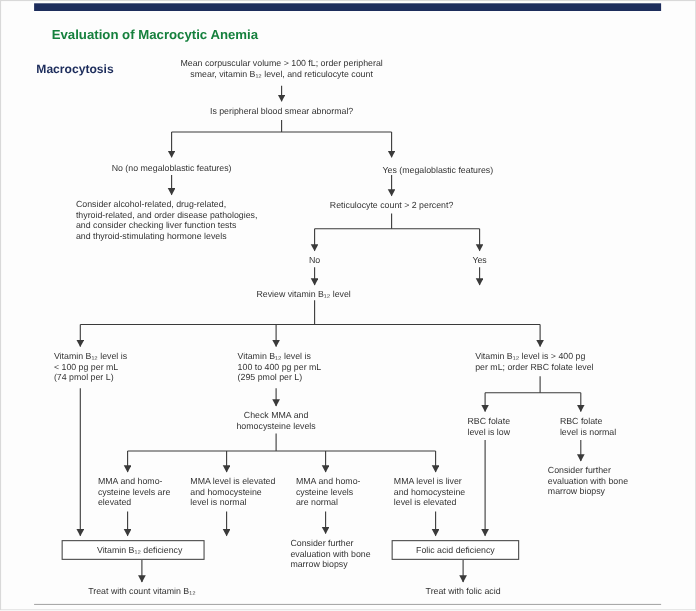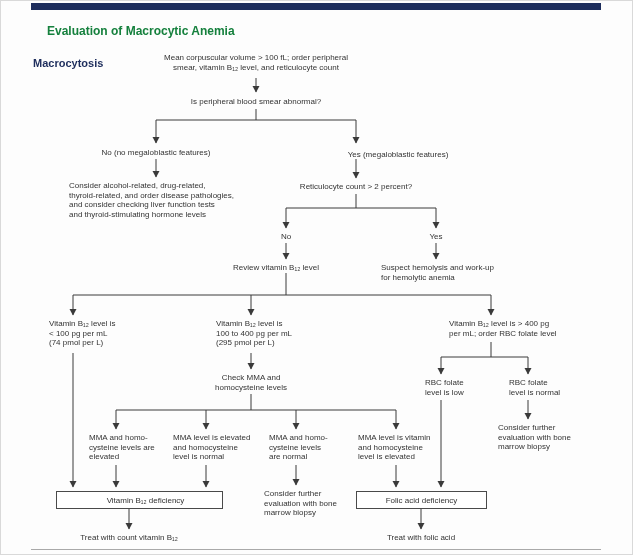--- a/index.html
+++ b/index.html
@@ -109,60 +109,58 @@
   <div class="node" style="left:68px;top:180px;">Consider alcohol-related, drug-related,
 thyroid-related, and order disease pathologies,
 and consider checking liver function tests
 and thyroid-stimulating hormone levels</div>
   <div class="node ctr" style="left:355px;top:181px;">Reticulocyte count &gt; 2 percent?</div>
 
   <div class="node ctr" style="left:285px;top:231px;">No</div>
   <div class="node ctr" style="left:435px;top:231px;">Yes</div>
 
   <div class="node ctr" style="left:275px;top:262px;">Review vitamin B₁₂ level</div>
-  <div class="node" style="left:380px;top:262px;">Suspect hemolysis and work-up
-for hemolytic anemia</div>
 
   <div class="node" style="left:48px;top:318px;">Vitamin B₁₂ level is
 &lt; 100 pg per mL
 (74 pmol per L)</div>
   <div class="node" style="left:215px;top:318px;">Vitamin B₁₂ level is
 100 to 400 pg per mL
 (295 pmol per L)</div>
-  <div class="node" style="left:448px;top:318px;">Vitamin B₁₂ level is &gt; 400 pg
+  <div class="node" style="left:431px;top:318px;">Vitamin B₁₂ level is &gt; 400 pg
 per mL; order RBC folate level</div>
 
   <div class="node ctr" style="left:250px;top:372px;">Check MMA and
 homocysteine levels</div>
 
   <div class="node" style="left:88px;top:432px;">MMA and homo-
 cysteine levels are
 elevated</div>
   <div class="node" style="left:172px;top:432px;">MMA level is elevated
 and homocysteine
 level is normal</div>
   <div class="node" style="left:268px;top:432px;">MMA and homo-
 cysteine levels
 are normal</div>
-  <div class="node" style="left:357px;top:432px;">MMA level is vitamin
+  <div class="node" style="left:357px;top:432px;">MMA level is liver
 and homocysteine
 level is elevated</div>
 
   <div class="node" style="left:424px;top:377px;">RBC folate
 level is low</div>
   <div class="node" style="left:508px;top:377px;">RBC folate
 level is normal</div>
 
   <div class="node" style="left:497px;top:422px;">Consider further
 evaluation with bone
 marrow biopsy</div>
 
-  <div class="boxed" style="left:55px;top:490px;width:167px;height:18px;padding-left:12px;">Vitamin B₁₂ deficiency</div>
+  <div class="boxed" style="left:55px;top:490px;width:130px;height:18px;padding-left:12px;">Vitamin B₁₂ deficiency</div>
   <div class="node" style="left:263px;top:488px;">Consider further
 evaluation with bone
 marrow biopsy</div>
-  <div class="boxed" style="left:355px;top:490px;width:131px;height:18px;">Folic acid deficiency</div>
+  <div class="boxed" style="left:355px;top:490px;width:116px;height:18px;">Folic acid deficiency</div>
 
   <div class="node ctr" style="left:128px;top:532px;">Treat with count vitamin B₁₂</div>
   <div class="node ctr" style="left:420px;top:532px;">Treat with folic acid</div>
 
   <div class="bottomrule"></div>
 </div>
 
 </body></html>

